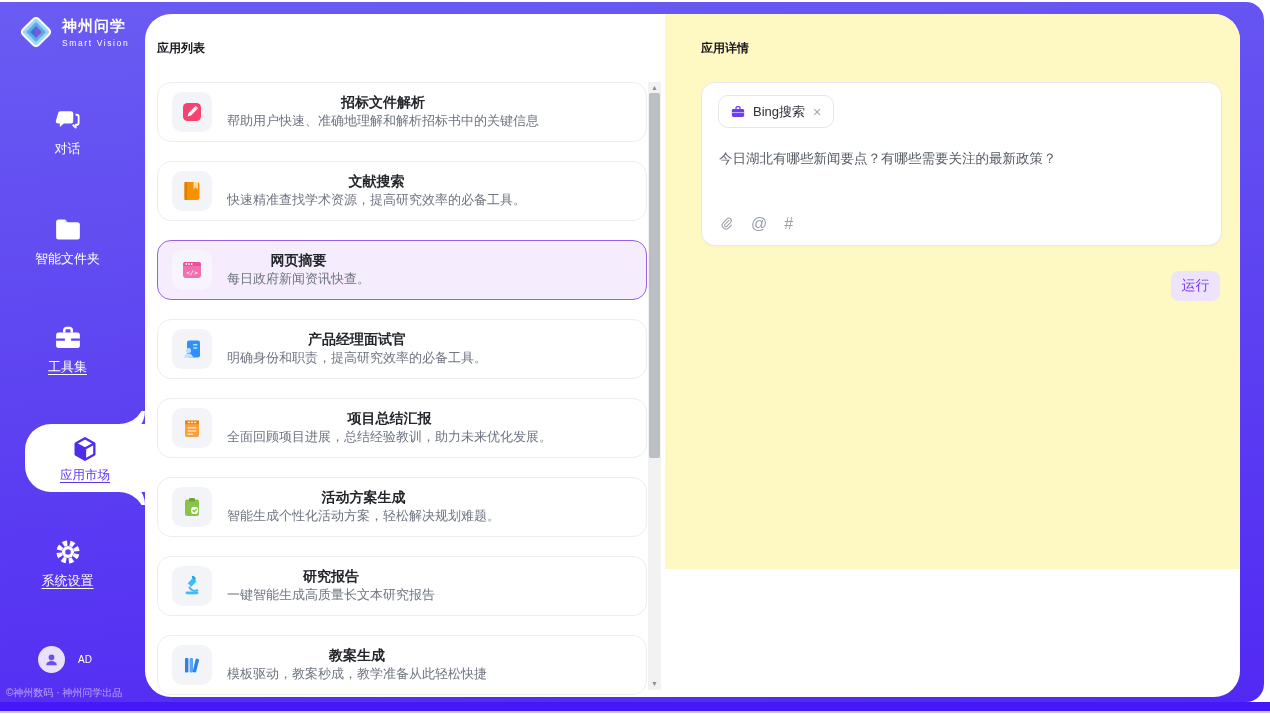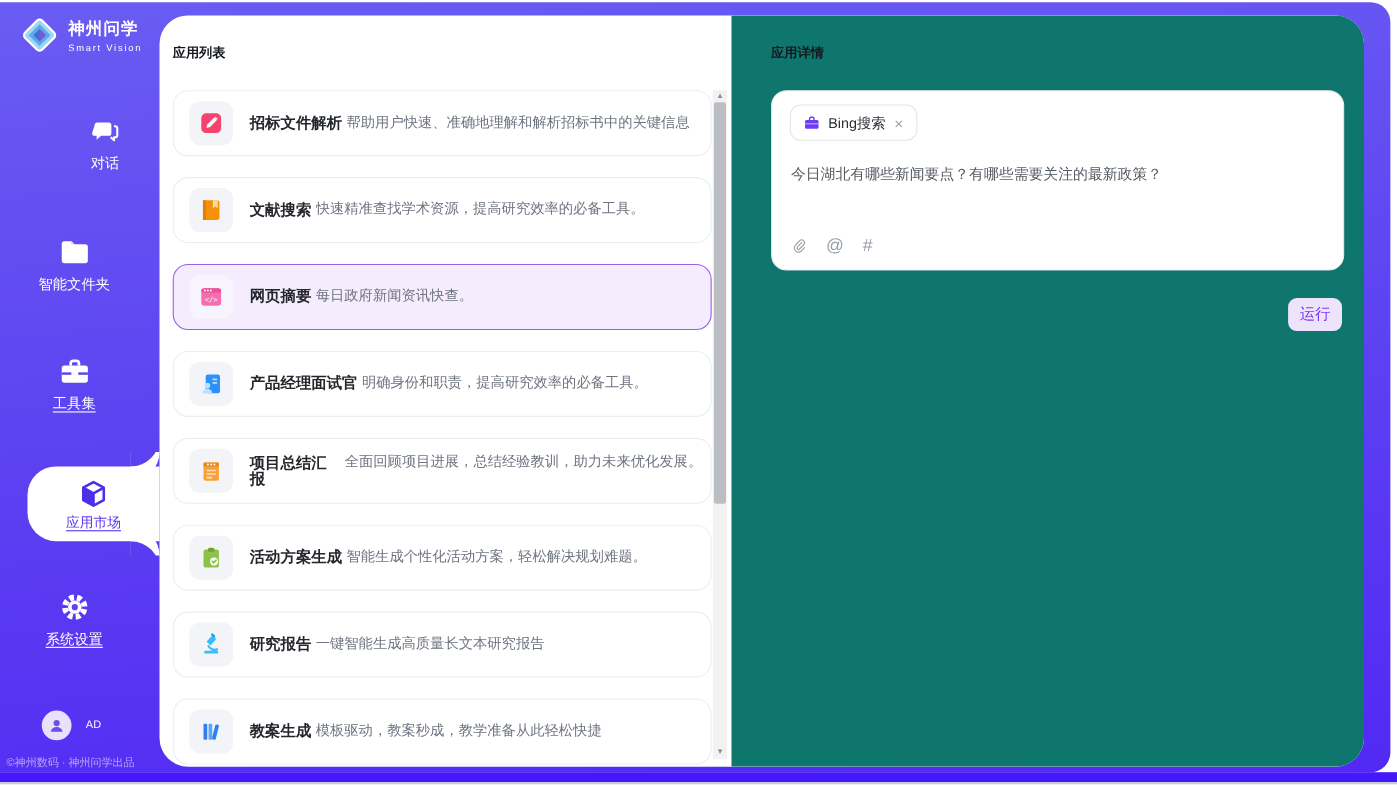--- a/index.html
+++ b/index.html
@@ -57,32 +57,32 @@
   .card{
     box-sizing:border-box;height:60px;background:#fff;border:1px solid #ECEDF0;
     border-radius:14px;display:flex;align-items:center;gap:15px;padding:0 14px;cursor:pointer;
   }
   .card-sel{background:#F5ECFD;border:1.5px solid #9760E8;}
   .appic{
     flex:0 0 40px;width:40px;height:40px;border-radius:10px;background:#F3F4F7;
     display:flex;align-items:center;justify-content:center;
   }
   .card-sel .appic{background:#F8F4FD;}
-  .card-txt{display:flex;flex-direction:row;gap:4px;min-width:0;}
+  .card-txt{display:flex;flex-direction:column;gap:4px;min-width:0;text-align:center;}
   .card-name{font-size:14px;font-weight:bold;color:#23262B;line-height:1.1;}
   .card-desc{font-size:13px;color:#6E7480;line-height:1.15;white-space:nowrap;overflow:hidden;}
 
   
   .sbar{position:absolute;left:503px;top:68px;width:13px;height:608px;background:#F2F2F3;}
   .sbar-arrow{position:absolute;left:0;width:13px;text-align:center;font-size:7px;color:#8A8F96;line-height:10px;cursor:pointer;}
   .sbar-up{top:1px;} .sbar-down{bottom:1px;}
   .sbar-thumb{position:absolute;left:1px;top:11px;width:11px;height:365px;background:#BBBEC3;border-radius:2px;cursor:pointer;}
 
   
-  .detail{position:absolute;left:520px;top:0;width:575px;height:683px;background:#0f766e;}
+  .detail{position:absolute;left:520px;top:0;width:575px;height:555px;background:#fef9c3;}
   .detail-title{left:36px;top:26px;}
   .detail-card{
     position:absolute;left:36px;top:68px;width:521px;height:164px;box-sizing:border-box;
     background:#fff;border:1px solid #E7E9EE;border-radius:14px;box-shadow:0 1px 2px rgba(0,0,0,.03);
   }
   .chip{
     position:absolute;left:16px;top:12px;height:33px;box-sizing:border-box;
     display:inline-flex;align-items:center;gap:7px;padding:0 11px;
     background:#fff;border:1px solid #E3E5EA;border-radius:10px;
   }
@@ -114,21 +114,21 @@
         <rect x="14" y="14" width="8" height="8" fill="#3E6FD8"></rect>
         <path d="M14 14 h8 v8 Z" fill="#7E57D6"></path>
       </g>
     </svg>
     <div class="logo-text">
       <span class="logo-name">神州问学</span>
       <span class="logo-sub">Smart Vision</span>
     </div>
   </div>
 
-  <div class="nav-item" style="top:104px;padding-left:28px;">
+  <div class="nav-item" style="top:104px;">
     <svg width="28" height="28" viewBox="0 0 24 24">
       <path d="M3.5 6.5 a2 2 0 0 1 2-2 h9 a2 2 0 0 1 2 2 v6.5 a2 2 0 0 1 -2 2 h-6 l-3.5 3 v-3 h-1.5 a2 2 0 0 1 -2-2 Z" fill="#ffffff"></path>
       <path d="M18.5 7.5 h1 a1.6 1.6 0 0 1 1.6 1.6 v5.4 a1.6 1.6 0 0 1 -1.6 1.6 h-0.9 v2.4 l-2.6-2.4" fill="none" stroke="#ffffff" stroke-width="1.6" stroke-linejoin="round"></path>
     </svg>
     <span class="nav-label">对话</span>
   </div>
 
   <div class="nav-item" style="top:214px;">
     <svg width="30" height="28" viewBox="0 0 24 22">
       <path d="M2.5 4.5 a2 2 0 0 1 2-2 h5.2 l2 2.2 h7.8 a2 2 0 0 1 2 2 v9.8 a2 2 0 0 1 -2 2 H4.5 a2 2 0 0 1 -2-2 Z" fill="#ffffff"></path>

